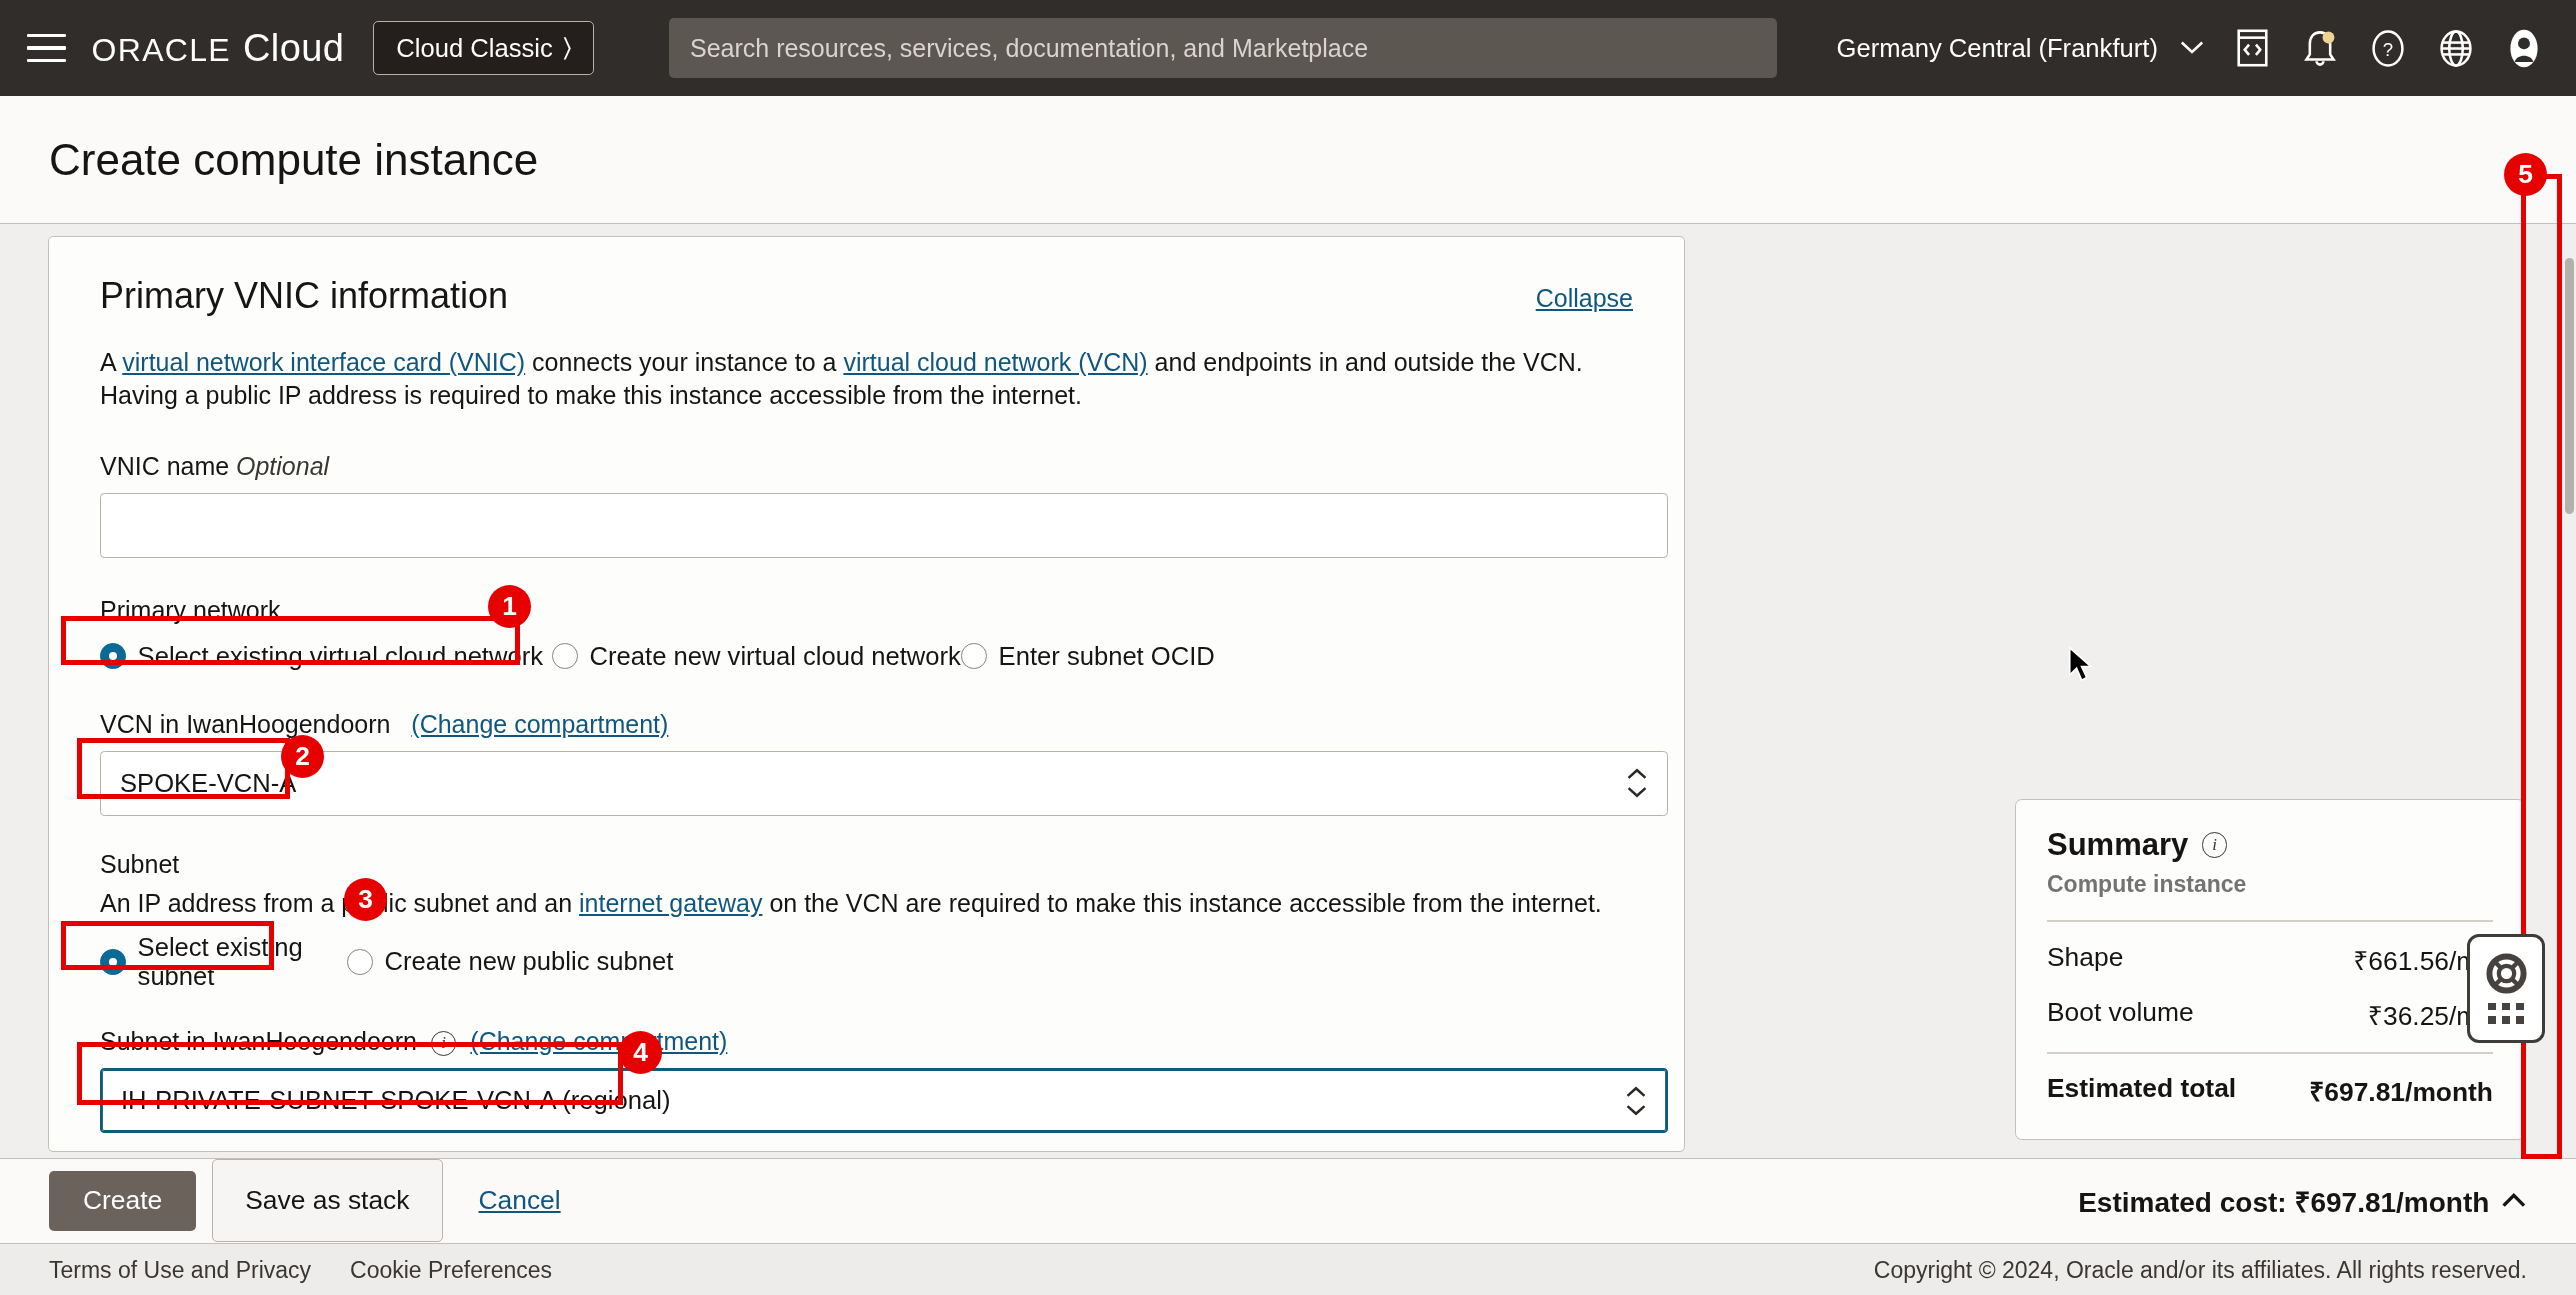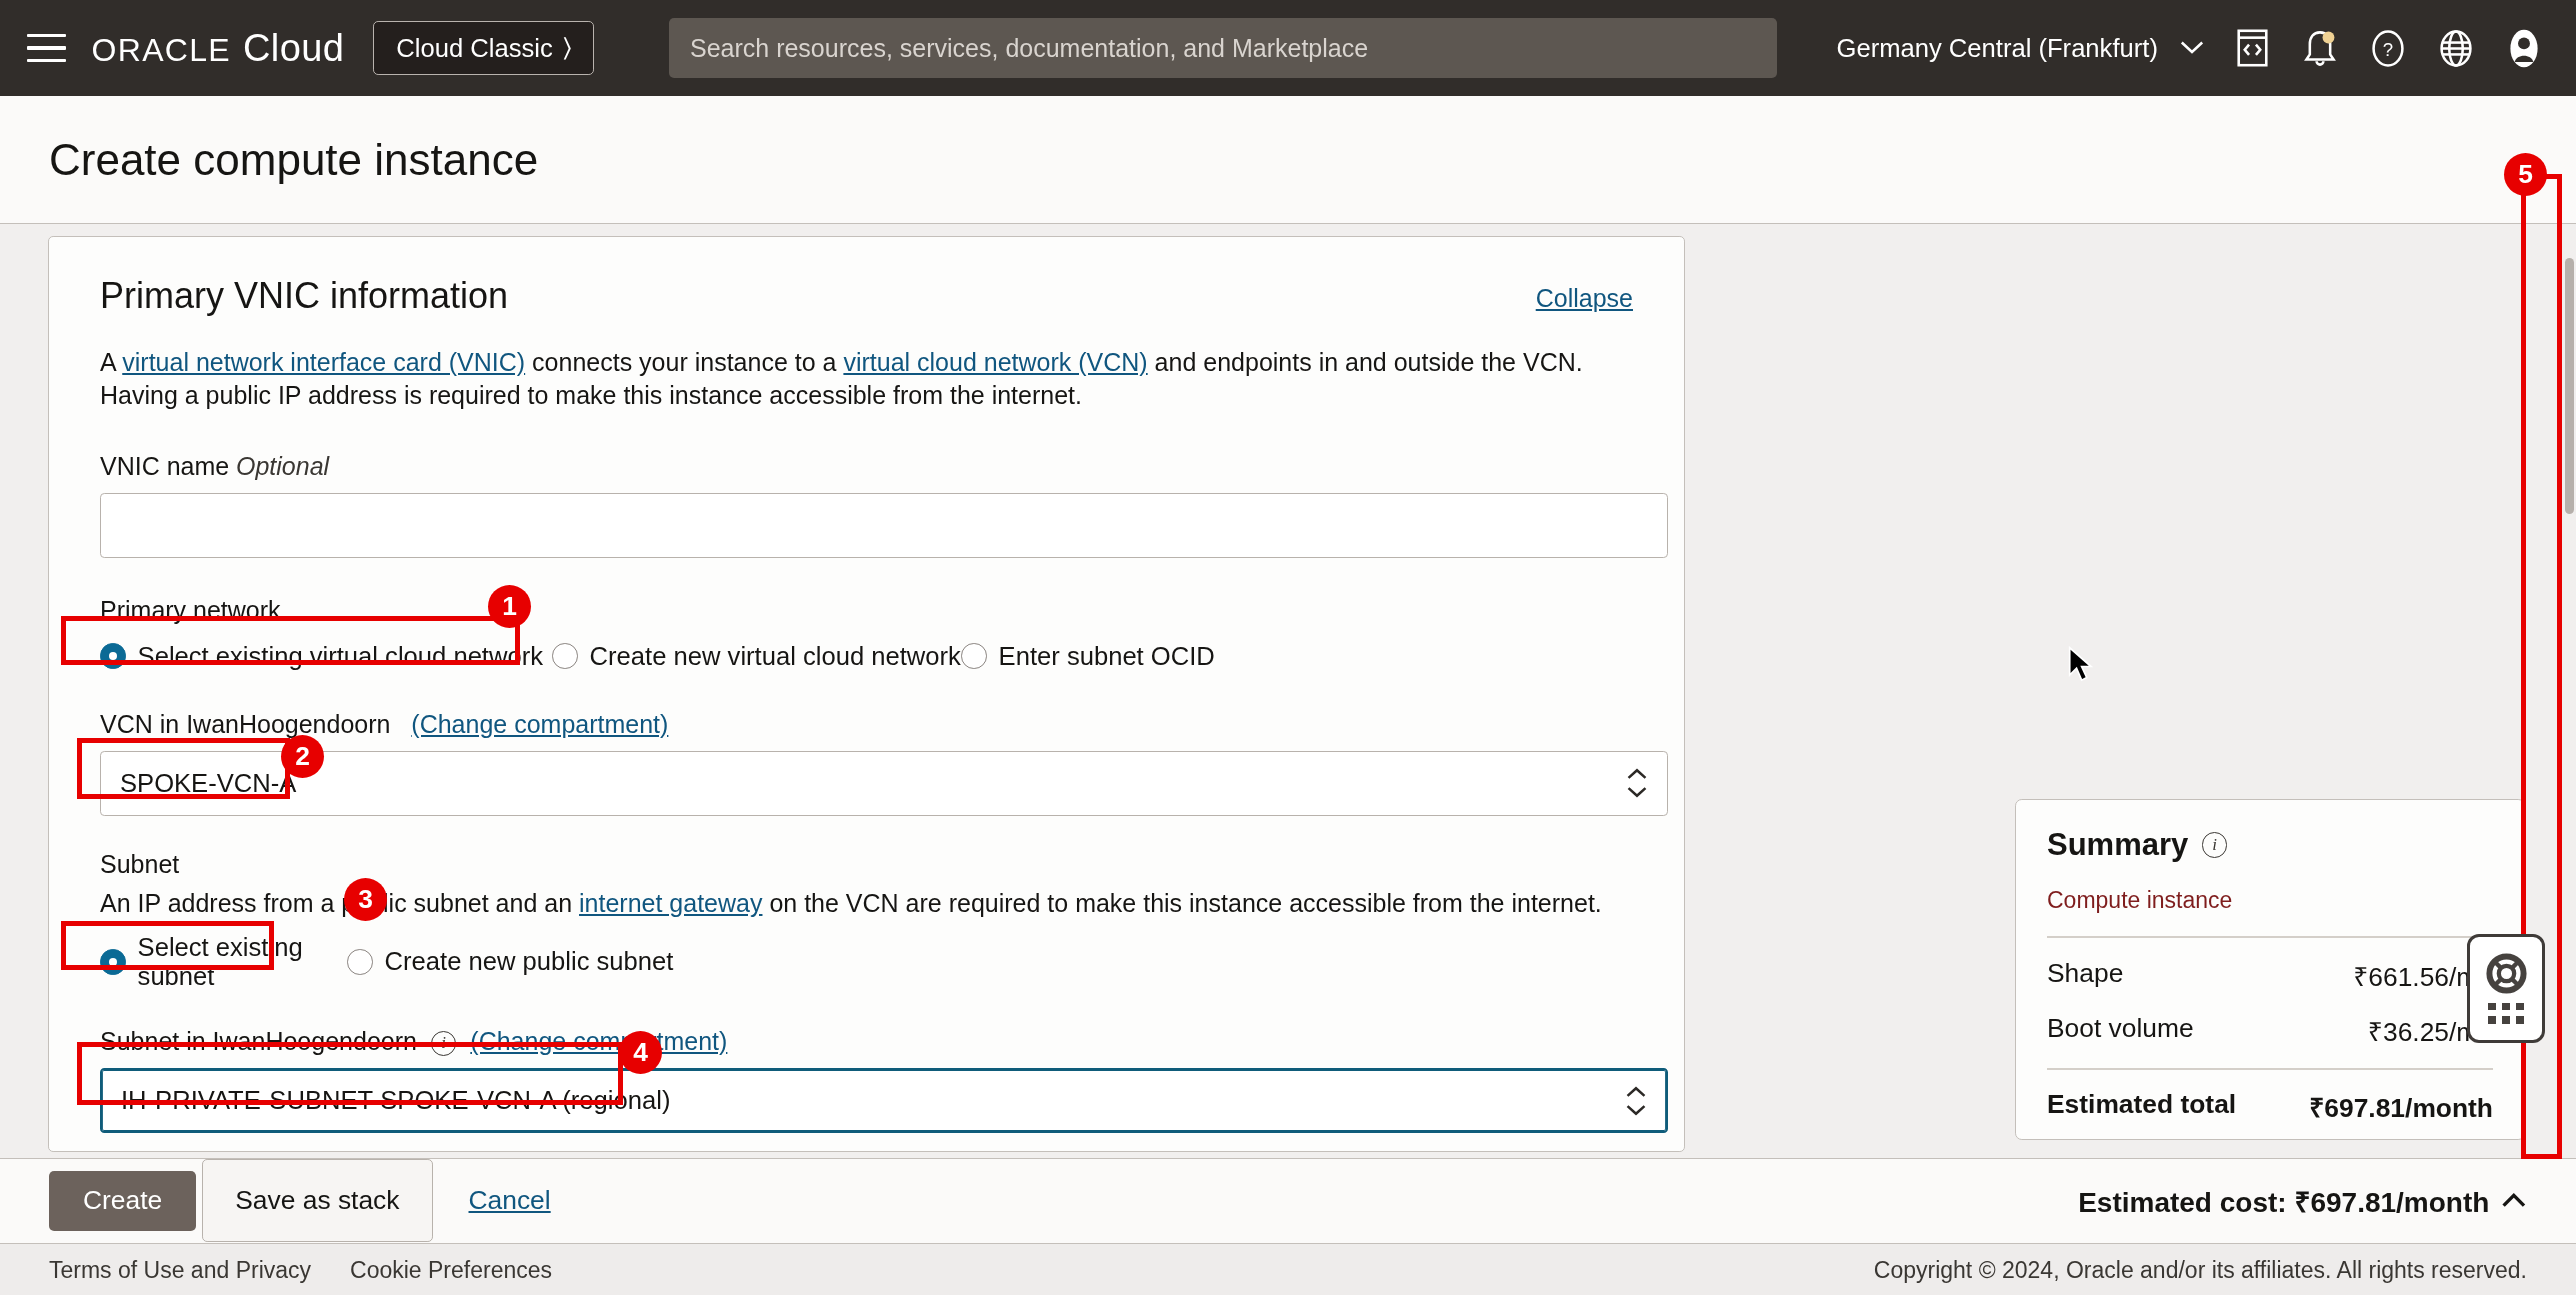--- a/index.html
+++ b/index.html
@@ -94,21 +94,21 @@
   .link { color:#10567f; text-decoration:underline; cursor:pointer; }
 
   
   .summary-card {
     position:absolute; top:575px; left:2015px; width:510px; height:341px;
     background:#fdfdfc; border:1.7px solid #c4bfba; border-radius:6.8px;
     padding: 27px 31px;
   }
   .sum-title-row { display:flex; align-items:center; gap:13.6px; }
   .sum-title { font-size:31px; font-weight:700; color:#161513; }
-  .sum-sub { font-size:23px; font-weight:400; color:#7f1d1d; margin-top:24px; }
+  .sum-sub { font-size:23px; font-weight:700; color:#737373; margin-top:8px; }
   .sum-div { height:1.7px; background:#d4cfc9; margin:22px 0 20.5px 0; }
   .sum-row { display:flex; justify-content:space-between; font-size:26.4px; color:#161513; margin-bottom:19px; }
   .sum-total { display:flex; justify-content:space-between; font-size:26.4px; font-weight:700; color:#161513; }
 
   
   .help-widget {
     position:absolute; top:934px; left:2467px; width:78px; height:109px;
     background:#fff; border:3.4px solid #3f3b38; border-radius:12px;
     display:flex; flex-direction:column; align-items:center; justify-content:center; gap:8.5px;
     cursor:pointer; z-index: 30;
@@ -121,21 +121,21 @@
     position:absolute; top:1158px; left:0; width:2576px; height:84px;
     background:#fbfaf9; border-top:1.7px solid #c4bfba;
     display:flex; align-items:center; padding: 0 49px;
   }
   .btn-create {
     background:#6c625c; color:#fff; font-size:26.4px; border:none; border-radius:5.1px;
     padding:14.5px 34px; cursor:pointer; font-family:"Liberation Sans",sans-serif;
   }
   .btn-stack {
     background:#f7f5f3; color:#161513; font-size:26.4px; border:1.7px solid #b8b2ac; border-radius:5.1px;
-    padding:25px 32px; margin-left:6px; cursor:pointer; font-family:"Liberation Sans",sans-serif;
+    padding:25px 32px; margin-left:16px; cursor:pointer; font-family:"Liberation Sans",sans-serif;
   }
   .btn-cancel { color:#10567f; font-size:26.4px; text-decoration:underline; margin-left:36px; cursor:pointer; }
   .est-cost { margin-left:auto; font-size:28px; font-weight:700; color:#161513; display:flex; align-items:center; gap:12px; cursor:pointer; }
 
   
   .footer {
     position:absolute; top:1243px; left:0; width:2576px; height:53px;
     background:#eeeceb; border-top:1.7px solid #c4bfba;
     display:flex; align-items:center; padding: 0 49px; font-size:23px; color:#3a3733;
   }

